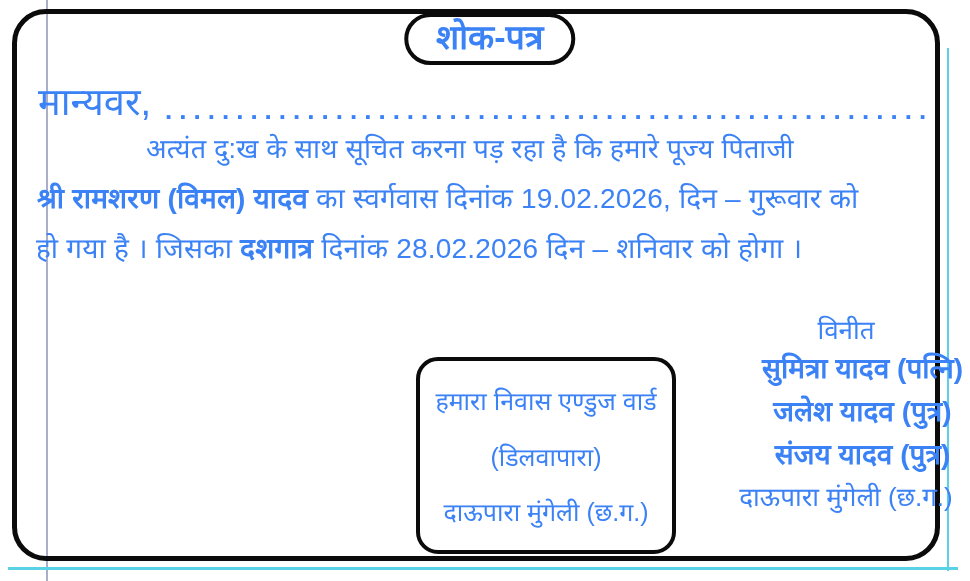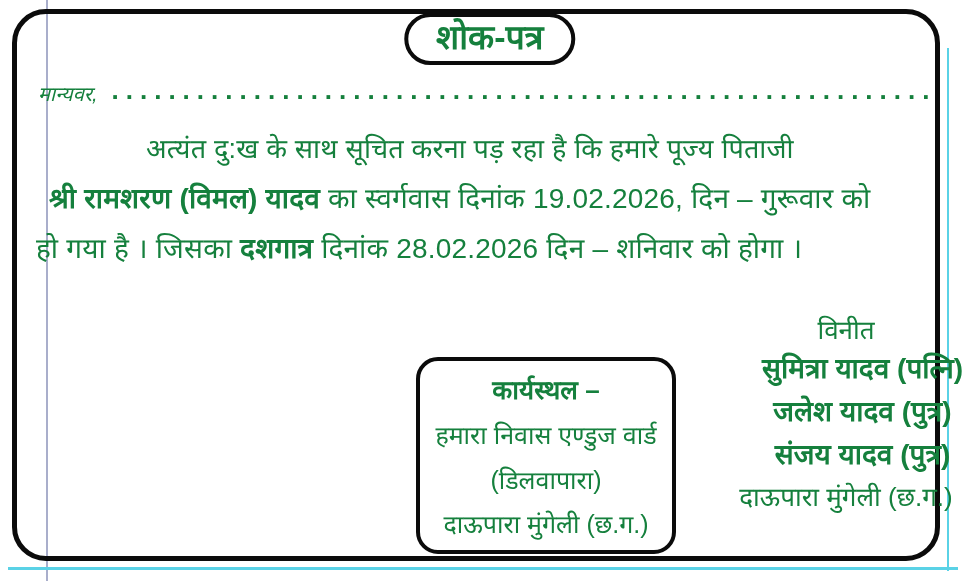--- a/index.html
+++ b/index.html
@@ -1,49 +1,49 @@
 <!DOCTYPE html>
 <html><head>
 <meta charset="utf-8">
 <style>
   html,body{margin:0;padding:0;background:#e8e8e8;}
   .page{
     position:relative;
     width:970px;height:581px;
     background:#ffffff;
     font-family:"Liberation Sans","DejaVu Sans",sans-serif;
-    color:#15803d;
+    color:#3b82f6;
     overflow:hidden;
   }
   
   .margin-line{position:absolute;left:46px;top:0;width:2px;height:581px;background:#a9aecb;}
   .cyan-bottom{position:absolute;left:8px;top:567px;width:950px;height:3px;background:#5ad2e6;}
   .cyan-right{position:absolute;left:947px;top:48px;width:2px;height:523px;background:#5ad2e6;}
   
   .frame{
     position:absolute;left:12px;top:9px;width:928px;height:552px;
     border:5px solid #0b0b0b;border-radius:34px;box-sizing:border-box;
   }
   
   .title-pill{
     position:absolute;left:50.5%;top:13px;transform:translateX(-50%);
     background:#fff;border:4px solid #0b0b0b;border-radius:26px;
     padding:1px 28px 4px 28px;
     font-size:34px;font-weight:bold;white-space:nowrap;line-height:1.15;
   }
   .row{position:absolute;white-space:nowrap;}
   .salutation{left:38px;top:74px;width:894px;font-size:30px;display:flex;align-items:flex-end;}
-  .salutation .label{flex:0 0 auto;font-size:20px;font-style:italic;}
+  .salutation .label{flex:0 0 auto;font-size:38px;}
   .salutation .dots{
     flex:1 1 auto;overflow:hidden;font-size:26px;font-weight:bold;
     letter-spacing:7px;margin-left:14px;line-height:1.25;
   }
   .body-line{font-size:27px;letter-spacing:0.2px;}
   .l1{left:146px;top:129px;}
-  .l2{left:49px;top:178px;font-size:28px;text-align:center;}
+  .l2{left:37px;top:178px;font-size:28px;text-align:center;}
   .l3{left:36px;top:228px;font-size:28px;}
   .l4{left:114px;top:279px;font-size:25px;}
   .b{font-weight:bold;}
   
   .mourners{position:absolute;left:27px;top:313px;width:390px;font-size:26px;line-height:41.5px;}
   .mourners .heading{font-weight:bold;font-size:27px;}
   .mourners div{white-space:nowrap;}
   
   .venue-box{
     position:absolute;left:416px;top:357px;width:260px;height:197px;
@@ -88,21 +88,20 @@
     <span class="b">श्री रामशरण (विमल) यादव</span><span> का स्वर्गवास दिनांक 19.02.2026, दिन – गुरूवार को</span>
   </div>
 
   <div class="row body-line l3">
     <span>हो गया है । जिसका </span><span class="b">दशगात्र</span><span> दिनांक 28.02.2026 दिन – शनिवार को होगा ।</span>
   </div>
 
 
 
   <div class="venue-box">
-    <div class="heading">कार्यस्थल –</div>
     <div>हमारा निवास एण्डुज वार्ड</div>
     <div>(डिलवापारा)</div>
     <div>दाऊपारा मुंगेली (छ.ग.)</div>
   </div>
 
   <div class="regards">
     <div class="heading">विनीत</div>
     <div class="name">सुमित्रा यादव (पत्नि)</div>
     <div class="name">जलेश यादव (पुत्र)</div>
     <div class="name">संजय यादव (पुत्र)</div>

